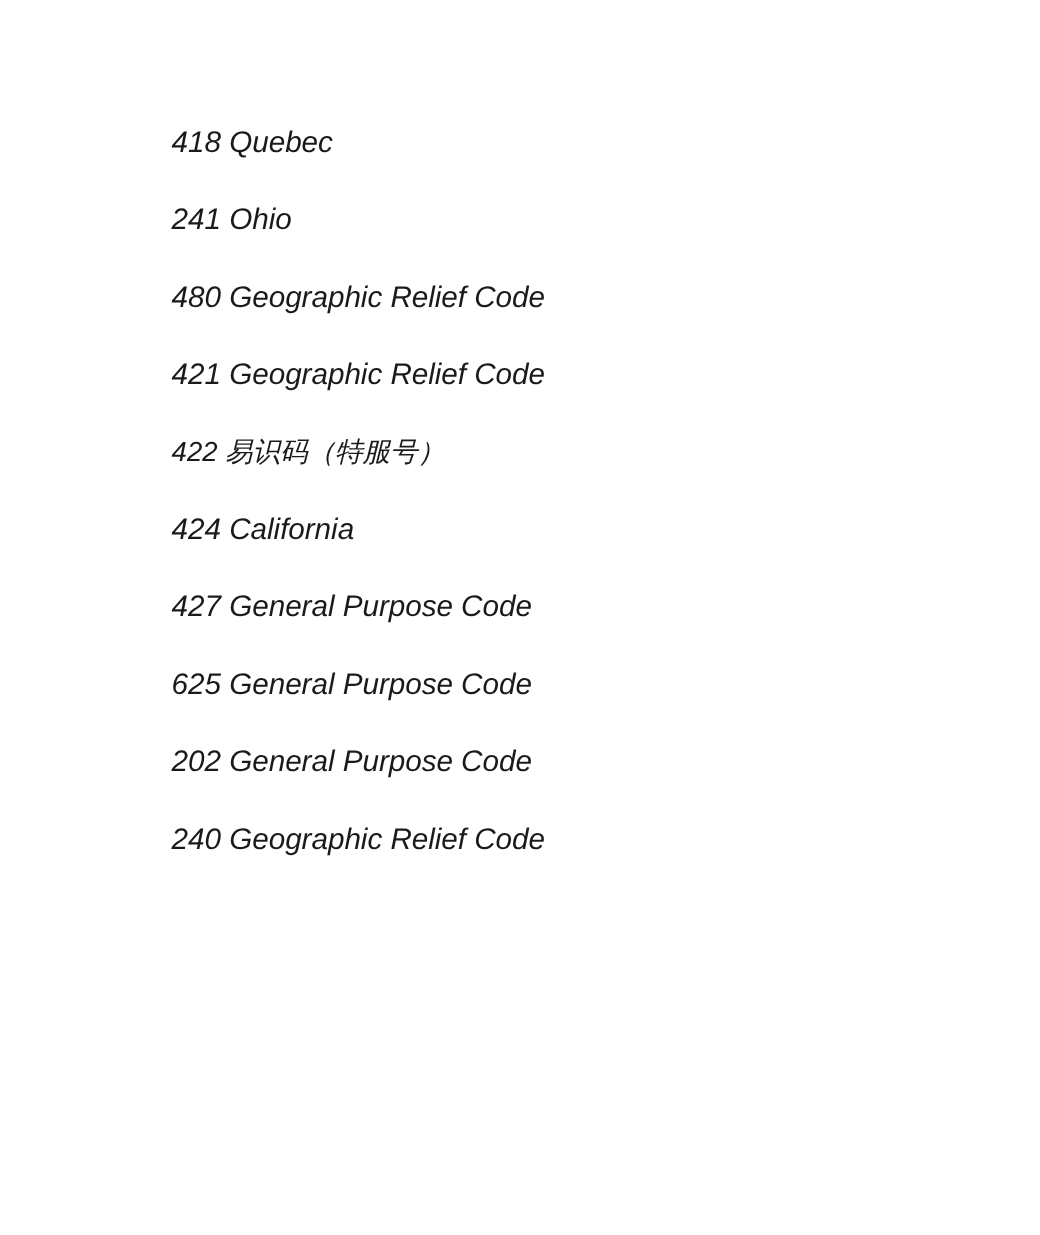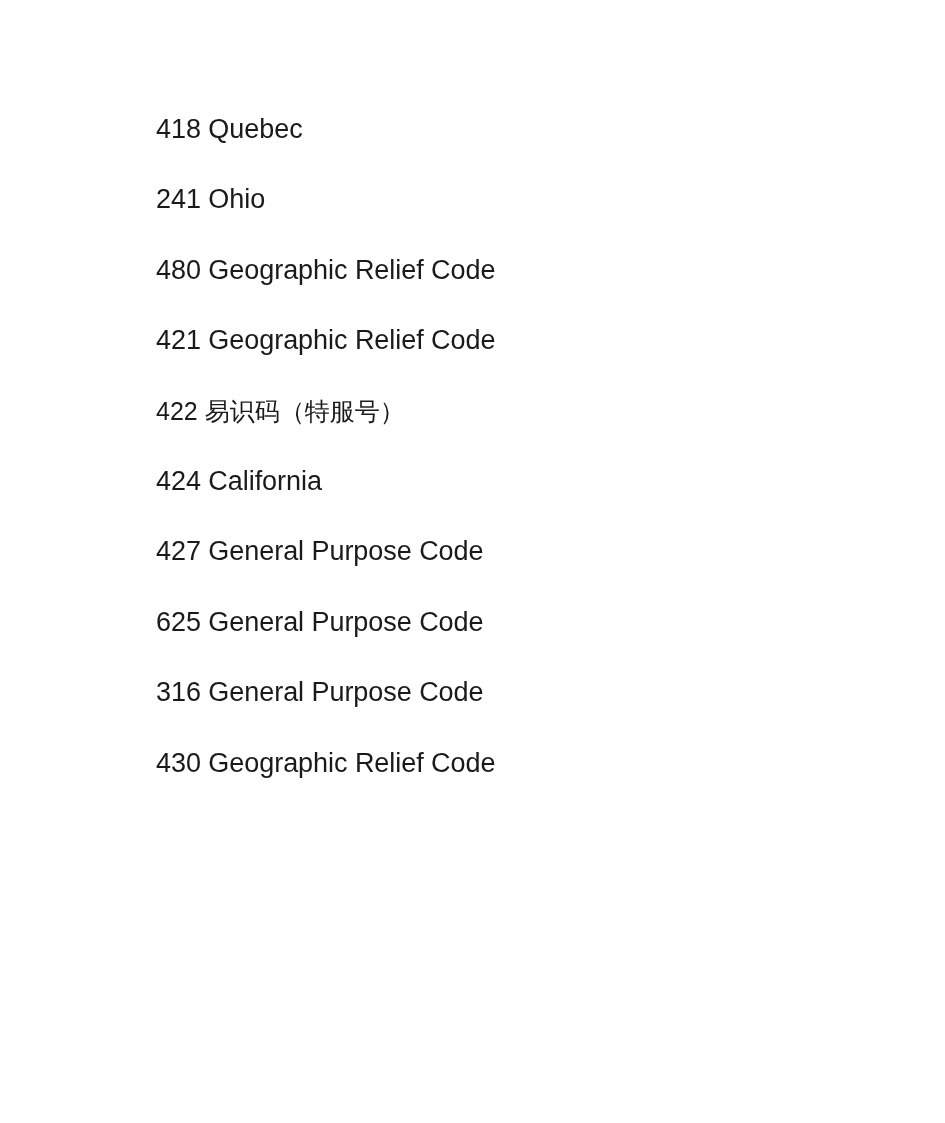--- a/index.html
+++ b/index.html
@@ -15,20 +15,21 @@
     font-family: "Liberation Sans", "DejaVu Sans", sans-serif;
     -webkit-font-smoothing: antialiased;
   }
 
   #page {
     position: relative;
     width: 945px;
     height: 979px;
     background: #ffffff;
     box-sizing: border-box;
+    font-style: italic;
   }
 
   
   #entry-list {
     position: absolute;
     left: 156px;
     top: 94px;
     width: 700px;
     margin: 0;
     padding: 0;
@@ -56,16 +57,16 @@
 <div id="page">
   <ul id="entry-list">
     <li class="entry">418 Quebec</li>
     <li class="entry">241 Ohio</li>
     <li class="entry">480 Geographic Relief Code</li>
     <li class="entry">421 Geographic Relief Code</li>
     <li class="entry cjk">422 易识码（特服号）</li>
     <li class="entry">424 California</li>
     <li class="entry">427 General Purpose Code</li>
     <li class="entry">625 General Purpose Code</li>
-    <li class="entry">316 General Purpose Code</li>
-    <li class="entry">430 Geographic Relief Code</li>
+    <li class="entry">202 General Purpose Code</li>
+    <li class="entry">240 Geographic Relief Code</li>
   </ul>
 </div>
 
 </body></html>

